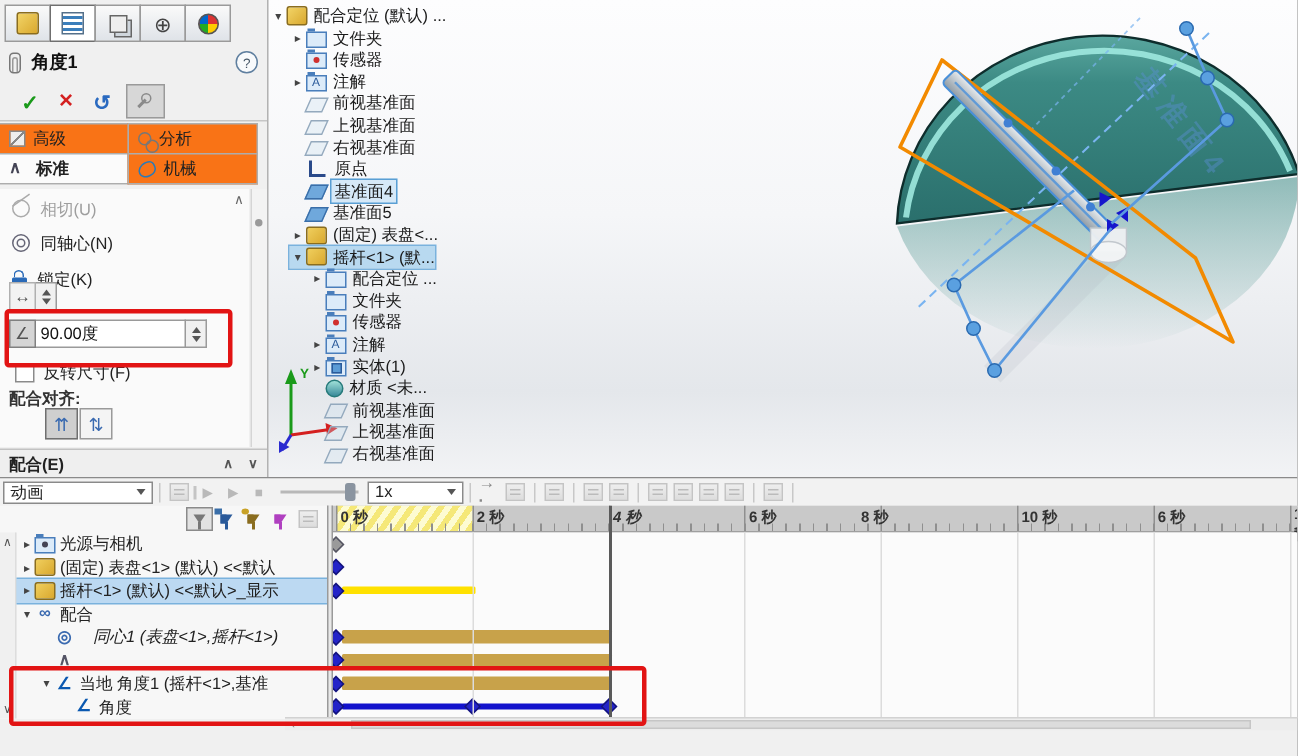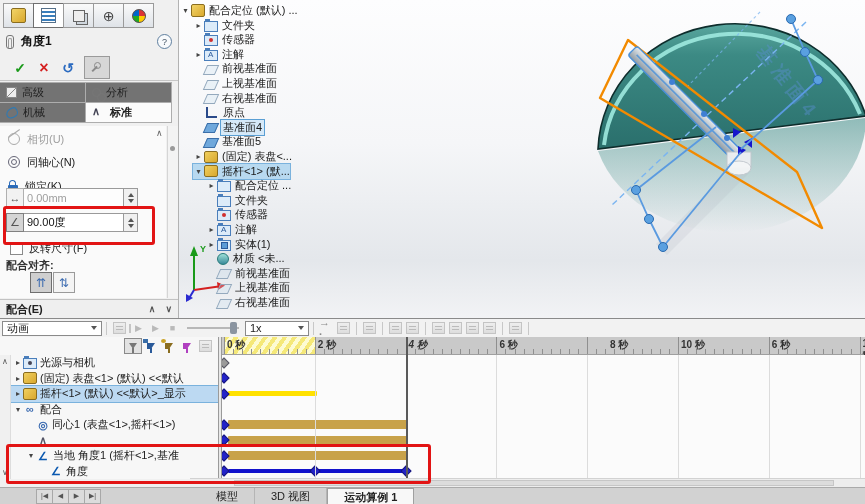--- a/index.html
+++ b/index.html
@@ -32,21 +32,21 @@
   #pm-cmd{position:absolute;left:8px;top:56px;display:flex;align-items:center;}
   .cmd{width:24px;height:20px;display:flex;align-items:center;justify-content:center;font-weight:bold;}
   .ok{color:#1a9a1a;font-size:14px;}
   .cancel{color:#d42020;font-size:16px;}
   .undo{color:#2a6ac0;font-size:14px;}
   .pinbox{width:24px;height:21px;border:1px solid #9a9a9a;background:#d7d7d7;margin-left:4px;position:relative;}
   .pinbox:after{content:"";position:absolute;left:9px;top:5px;width:5px;height:5px;border:1.5px solid #8a8a8a;border-radius:50%;}
   .pinbox:before{content:"";position:absolute;left:6px;top:11px;width:7px;height:1.5px;background:#8a8a8a;transform:rotate(-45deg);}
   #pm-sep{position:absolute;left:0;top:80px;width:178px;height:1px;background:#c6c6c6;}
   #mode-tabs{position:absolute;left:0;top:83px;width:178px;display:flex;flex-wrap:wrap;}
-  .mode-tab{width:87px;height:21px;border:1px solid #adadad;margin:-1px 0 0 -1px;background:#737373;
+  .mode-tab{width:87px;height:21px;border:1px solid #adadad;margin:-1px 0 0 -1px;background:#f97316;
             display:flex;align-items:center;padding-left:6px;box-sizing:border-box;font-size:11px;color:#222;}
   .mode-tab.active{background:#fbfbfb;font-weight:bold;}
   .mti{width:13px;height:12px;margin-right:5px;position:relative;display:inline-block;}
   .mti-advanced{border:1px solid #888;background:linear-gradient(135deg,#eee 45%,#888 45%,#888 55%,#eee 55%);width:9px;height:9px;}
   .mti-analysis{width:7px;height:7px;border:1px solid #777;border-radius:50%;}
   .mti-analysis:after{content:"";position:absolute;left:4px;top:4px;width:7px;height:7px;border:1px solid #777;border-radius:50%;}
   .mti-standard:before{content:"∧";color:#445;font-size:11px;position:absolute;top:-2px;}
   .mti-mechanical{width:10px;height:8px;border:1.5px solid #2a7ab8;border-radius:60% 40% 50% 50%;transform:rotate(-25deg);}
   #mate-list{position:absolute;left:0;top:126px;width:166px;height:172px;background:#fafafa;}
   .mate-item{position:absolute;left:8px;display:flex;align-items:center;height:16px;}
@@ -384,27 +384,27 @@
     <div id="pm-sep"></div>
     <div id="mode-tabs">
         <div class="mode-tab">
           <span class="mti mti-advanced"></span>
           <span>高级</span>
         </div>
         <div class="mode-tab">
           <span class="mti mti-analysis"></span>
           <span>分析</span>
         </div>
+        <div class="mode-tab active">
+          <span class="mti mti-standard"></span>
+          <span>标准</span>
+        </div>
         <div class="mode-tab">
           <span class="mti mti-mechanical"></span>
           <span>机械</span>
-        </div>
-        <div class="mode-tab active">
-          <span class="mti mti-standard"></span>
-          <span>标准</span>
         </div>
       </div>
     <div id="mate-list">
         <div class="mate-item disabled" style="top: 5px;">
           <span class="mi-tangent"></span>
           <span class="lbl">相切(U)</span>
         </div>
         <div class="mate-item" style="top: 28px;">
           <span class="mi-conc"></span>
           <span class="lbl">同轴心(N)</span>
@@ -414,21 +414,20 @@
           <span class="lbl">锁定(K)</span>
         </div>
       </div>
     <span id="list-up">∧</span>
     <div id="pm-scroll">
         <span class="dot"></span>
       </div>
 
     <div class="field-row" style="top:188px;">
       <span class="fico">↔</span>
-      <input class="disabled" readonly="" value="0.00mm" style="">
       <span class="spin">
           <b class="up"></b>
           <b class="dn"></b>
         </span>
     </div>
     <div class="field-row" style="top:213px;">
       <span class="fico pressed">∠</span>
       <input value="90.00度" style="">
       <span class="spin">
           <b class="up"></b>
@@ -548,21 +547,21 @@
               <span class="lbl" style="margin-left: 3px;">摇杆&lt;1&gt; (默认) &lt;&lt;默认&gt;_显示</span>
             </div>
             <div class="tl-row" style="top: 46.5px; padding-left: 2px;">
               <span class="arrow">▾</span>
               <span class="tic" style="color: rgb(58, 106, 176);">∞</span>
               <span class="lbl" style="margin-left: 3px;">配合</span>
             </div>
             <div class="tl-row" style="top: 62px; padding-left: 15px;">
               <span class="arrow"></span>
               <span class="tic" style="color: rgb(58, 106, 176);">◎</span>
-              <span class="lbl" style="margin-left: 2px;">同心1 (表盘&lt;1&gt;,摇杆&lt;1&gt;)</span>
+              <span class="lbl" style="margin-left: 12px; font-style: italic;">同心1 (表盘&lt;1&gt;,摇杆&lt;1&gt;)</span>
             </div>
             <div class="tl-row" style="top: 77.5px; padding-left: 15px;">
               <span class="arrow"></span>
               <span class="tic" style="color: rgb(85, 85, 102);">∧</span>
             </div>
             <div class="tl-row" style="top: 93px; padding-left: 15px;">
               <span class="arrow">▾</span>
               <span class="tic" style="color: rgb(10, 88, 176);">∠</span>
               <span class="lbl" style="margin-left: 3px;">当地 角度1 (摇杆&lt;1&gt;,基准</span>
             </div>
@@ -581,21 +580,21 @@
           <div id="ruler-marks">
               <div class="rmark" style="left: 2px;"></div>
               <span class="rlabel" style="left: 5px;">0 秒</span>
               <div class="rmark" style="left: 92.8px;"></div>
               <span class="rlabel" style="left: 95.8px;">2 秒</span>
               <div class="rmark" style="left: 183.6px;"></div>
               <span class="rlabel" style="left: 186.6px; font-style: italic;">4 秒</span>
               <div class="rmark" style="left: 274.4px;"></div>
               <span class="rlabel" style="left: 277.4px;">6 秒</span>
               <div class="rmark" style="left: 365.2px;"></div>
-              <span class="rlabel" style="left: 388px;">8 秒</span>
+              <span class="rlabel" style="left: 352px;">8 秒</span>
               <div class="rmark" style="left: 456px;"></div>
               <span class="rlabel" style="left: 459px;">10 秒</span>
               <div class="rmark" style="left: 546.8px;"></div>
               <span class="rlabel" style="left: 549.8px;">6 秒</span>
               <div class="rmark" style="left: 637.6px;"></div>
               <span class="rlabel" style="left: 640.6px;">14 秒</span>
             </div>
         </div>
         <div id="tracks">
             <div class="dia" style="left: -2px; top: 3.75px; background: rgb(154, 154, 154);"></div>
@@ -623,35 +622,16 @@
         <div id="timebar" style="left: 183.6px;"></div>
       </div>
     </div>
   </div>
 
   <div id="hscroll" class="abs">
     <span class="la">‹</span>
     <span class="thumb"></span>
   </div>
 
-  <div id="tabbar" class="abs">
-    <div id="navbtns">
-      <span class="navb">|◀</span>
-      <span class="navb">◀</span>
-      <span class="navb">▶</span>
-      <span class="navb">▶|</span>
-    </div>
-    <div id="bottom-tabs">
-        <div class="btab">
-          <span>模型</span>
-        </div>
-        <div class="btab">
-          <span>3D 视图</span>
-        </div>
-        <div class="btab active">
-          <span>运动算例 1</span>
-        </div>
-      </div>
-  </div>
 
   <div class="red-box" style="left:3px;top:206px;width:146px;height:33px;"></div>
   <div class="red-box" style="left:6px;top:444px;width:419px;height:34px;"></div>
 </div>
 
 </body></html>

